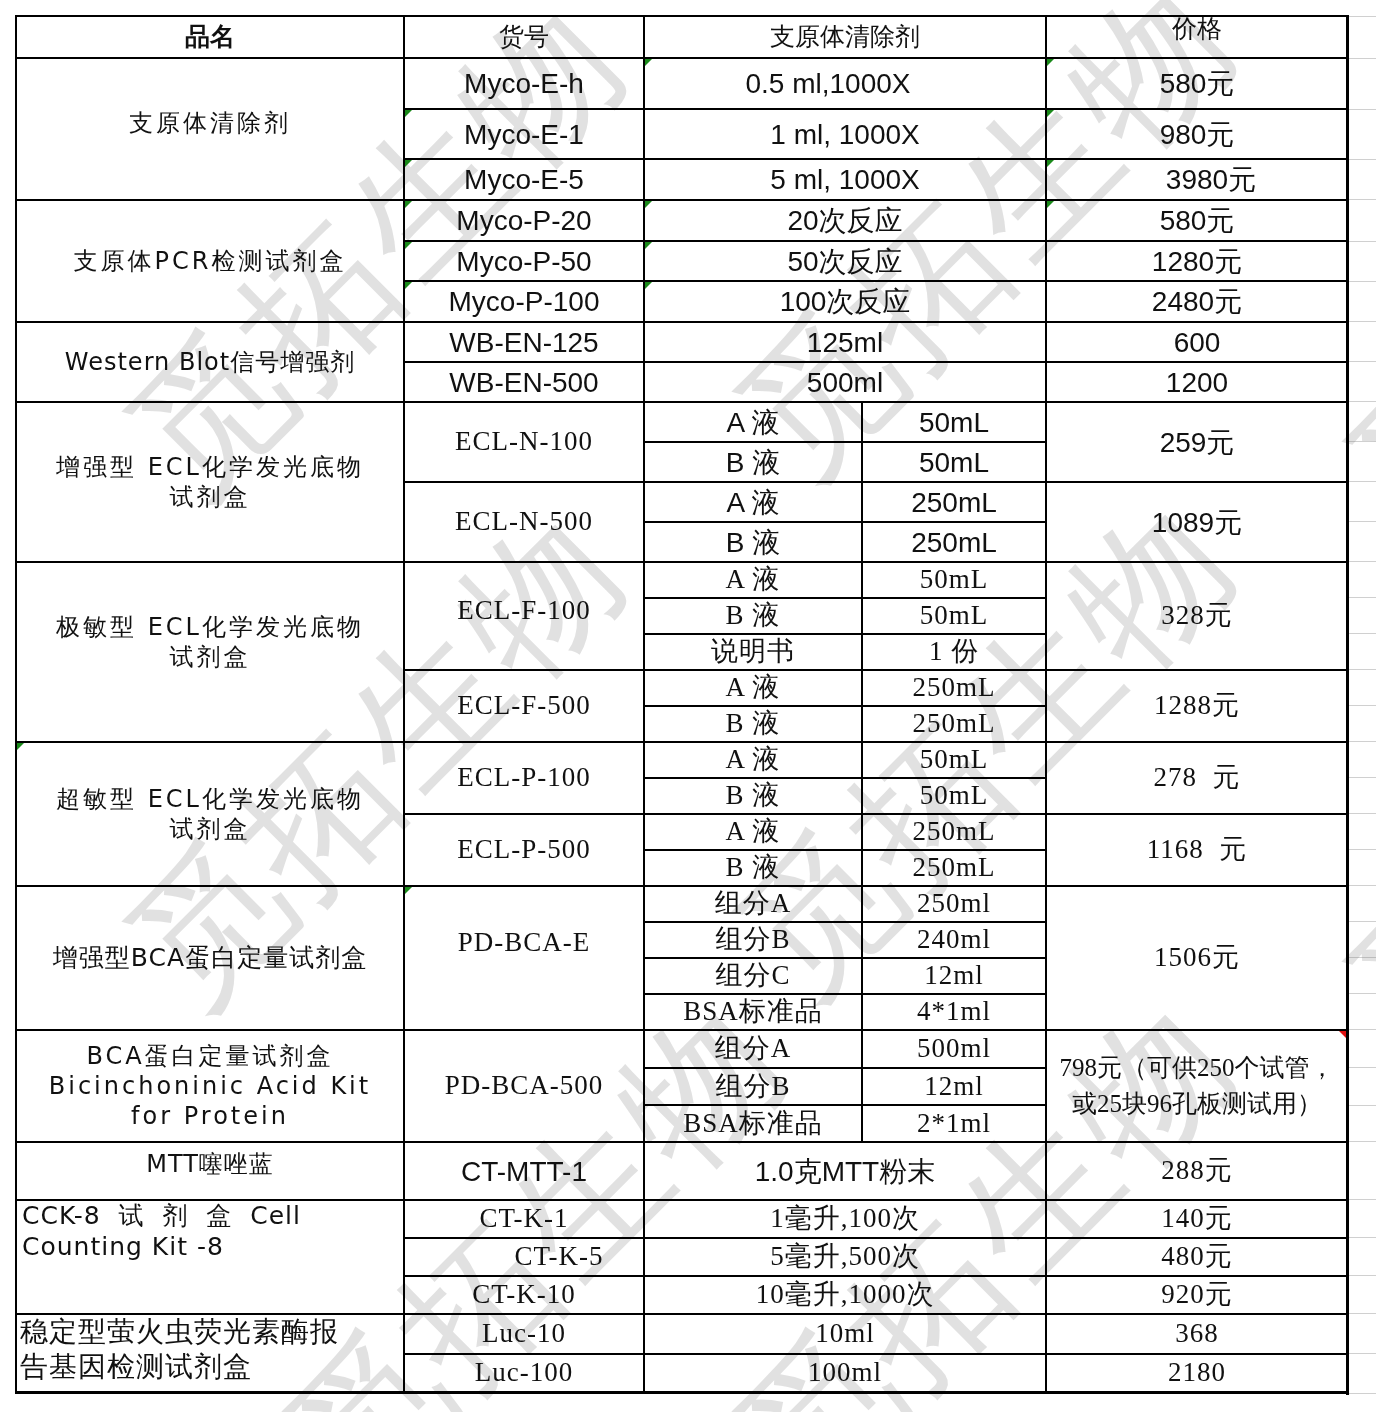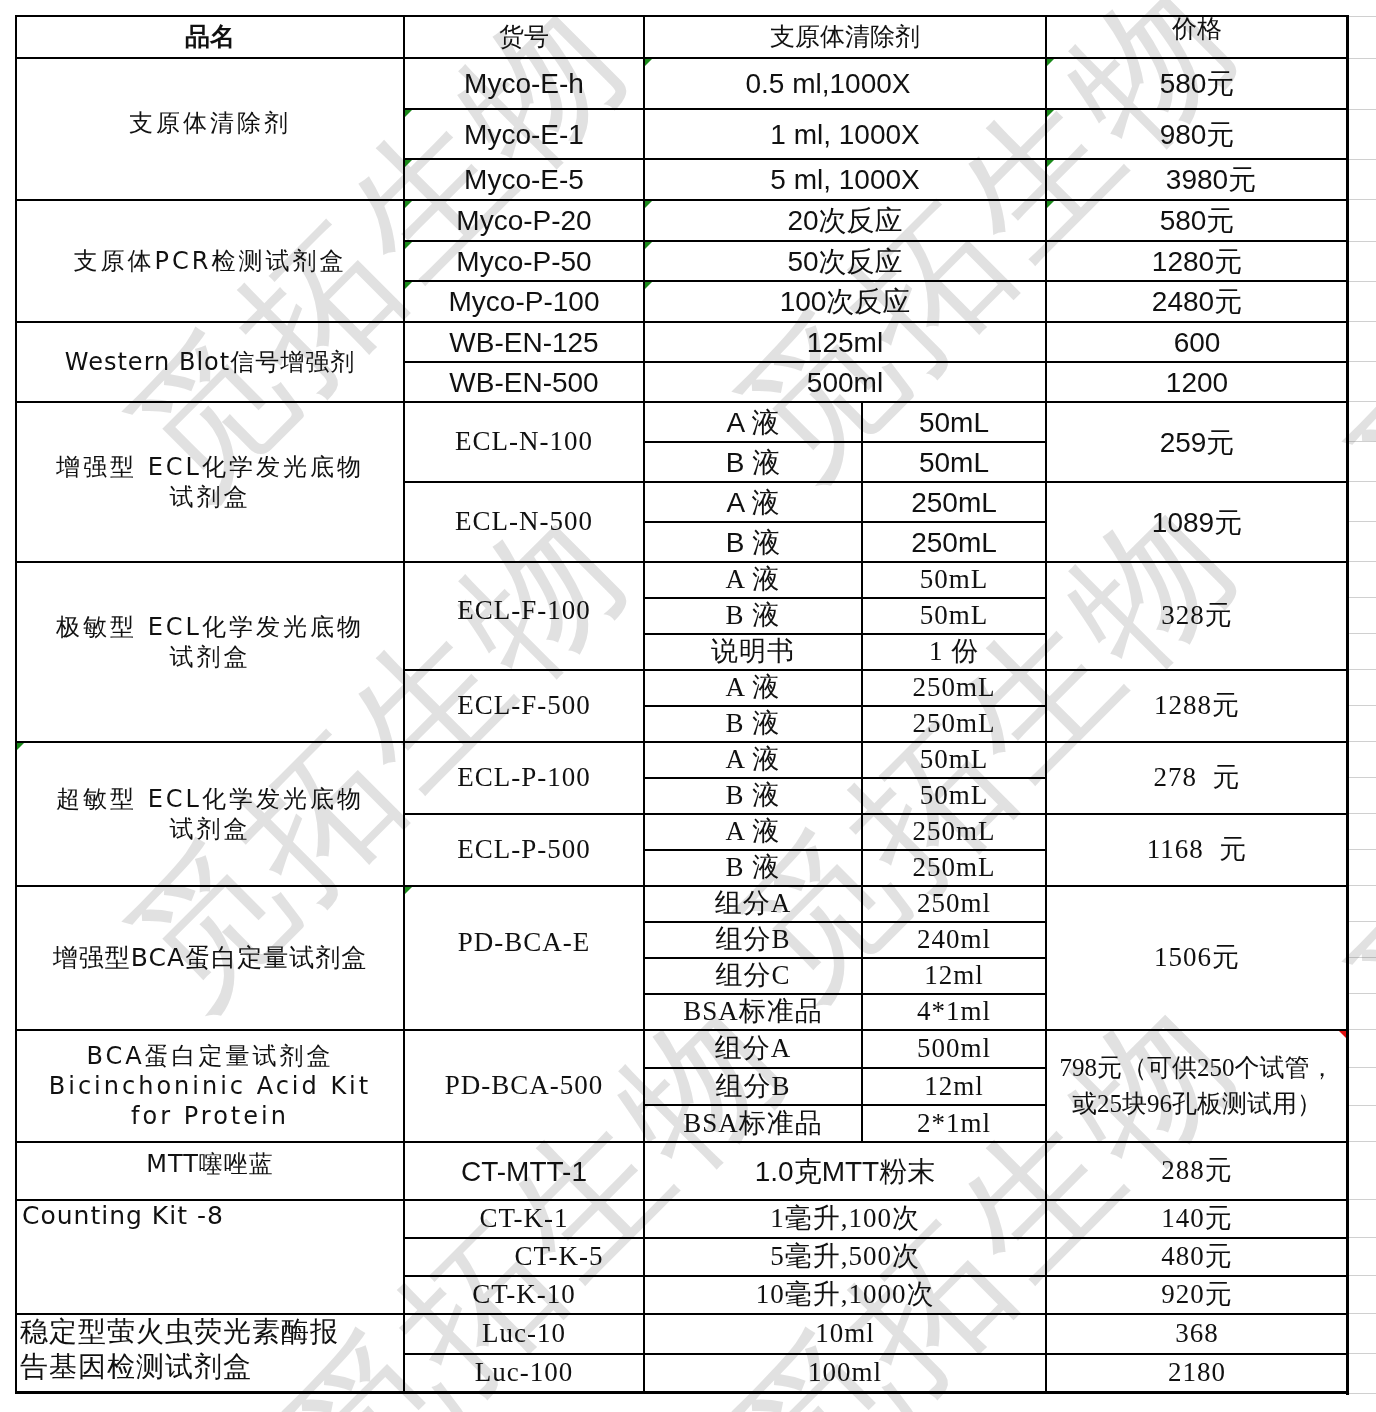--- a/index.html
+++ b/index.html
@@ -188,20 +188,21 @@
   <div class="cell serif" style="left:644px;top:1105px;width:218px;height:37px;">BSA标准品</div>
   <div class="cell serif" style="left:862px;top:1105px;width:184px;height:37px;">2*1ml</div>
   <div class="cell note" style="left:1046px;top:1030px;width:302px;height:112px;">798元（可供250个试管，或25块96孔板测试用）</div>
 
   <div class="cell name tight" style="left:16px;top:1142px;width:388px;height:58px;padding-bottom:14px;">MTT噻唑蓝</div>
   <div class="cell sans" style="left:404px;top:1142px;width:240px;height:58px;">CT-MTT-1</div>
   <div class="cell sans" style="left:644px;top:1142px;width:402px;height:58px;">1.0克MTT粉末</div>
   <div class="cell serif" style="left:1046px;top:1142px;width:302px;height:58px;">288元</div>
 
   <div class="cell name left" style="left:16px;top:1200px;width:388px;height:114px;flex-direction:column;align-items:flex-start;padding-left:6px;letter-spacing:1px;font-size:25px;">
+    <span style="white-space:pre;">CCK-8  试  剂  盒  Cell</span>
     <span>Counting Kit -8</span>
   </div>
   <div class="cell serif" style="left:404px;top:1200px;width:240px;height:38px;">CT-K-1</div>
   <div class="cell serif" style="left:644px;top:1200px;width:402px;height:38px;">1毫升,100次</div>
   <div class="cell serif" style="left:1046px;top:1200px;width:302px;height:38px;text-align:right;">140元</div>
   <div class="cell serif" style="left:404px;top:1238px;width:240px;height:38px;padding-left:70px;">CT-K-5</div>
   <div class="cell serif" style="left:644px;top:1238px;width:402px;height:38px;">5毫升,500次</div>
   <div class="cell serif" style="left:1046px;top:1238px;width:302px;height:38px;">480元</div>
   <div class="cell serif" style="left:404px;top:1276px;width:240px;height:38px;">CT-K-10</div>
   <div class="cell serif" style="left:644px;top:1276px;width:402px;height:38px;">10毫升,1000次</div>

